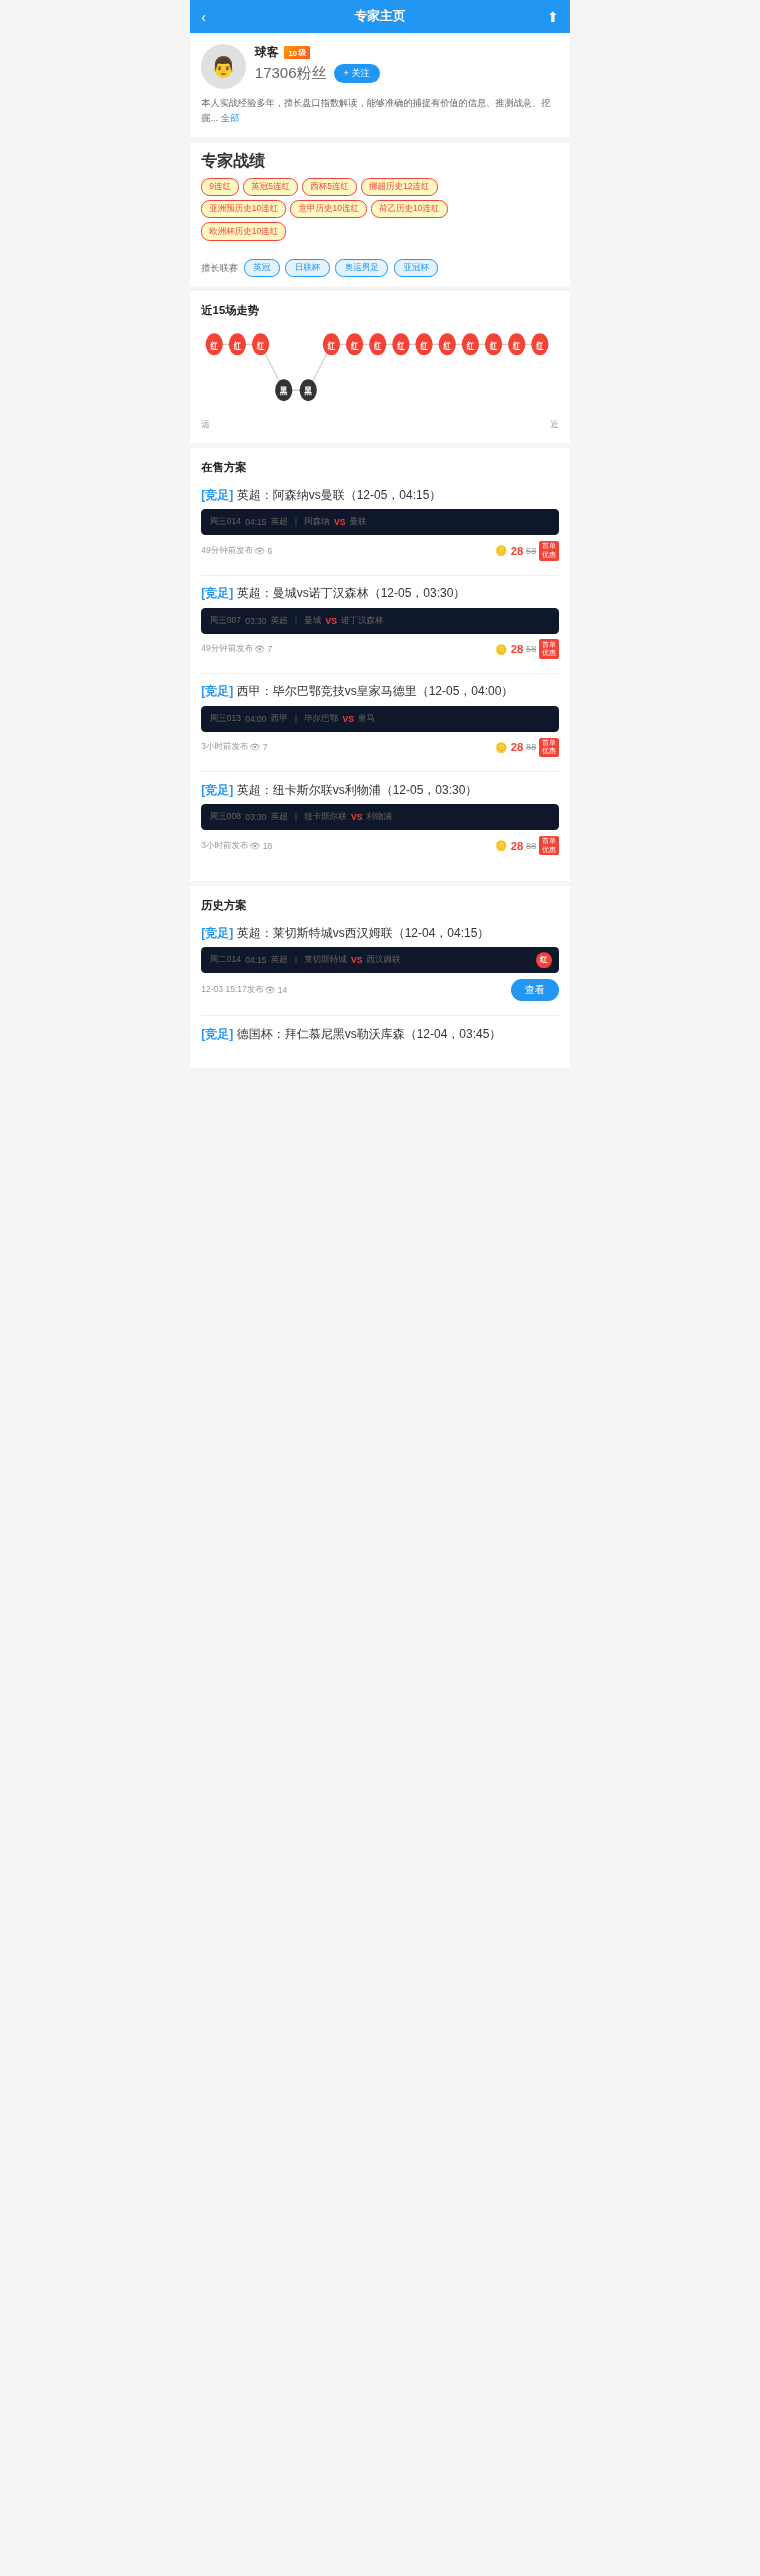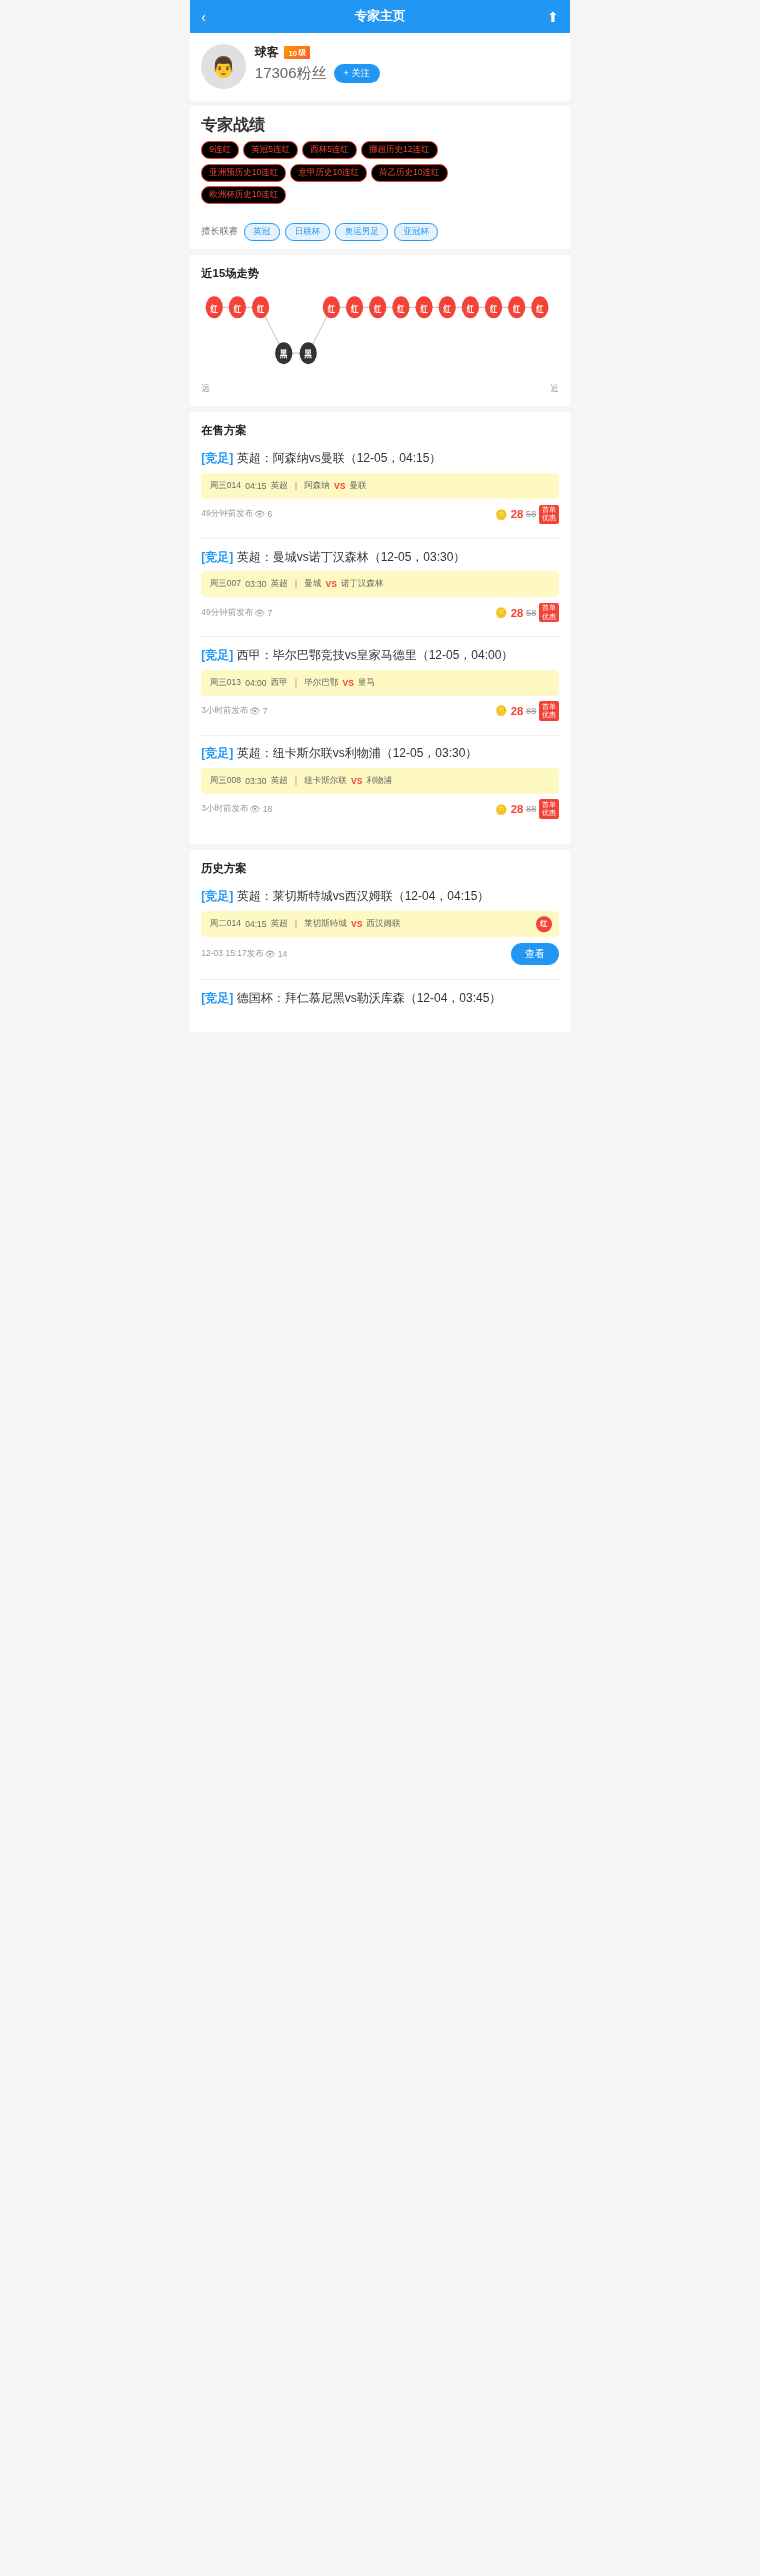--- a/index.html
+++ b/index.html
@@ -135,21 +135,21 @@
       gap: 4.2px;
       margin-bottom: 4.2px;
     }
     .tag {
       border-radius: 8.5px;
       padding: 2.1px 7px;
       font-size: 8.5px;
       white-space: nowrap;
     }
     .tag-red {
-      background: #000000;
+      background: #fef9c3;
       color: #f44336;
       border: 0.7px solid #f44336;
     }
 
     
     .specialty-section {
       background: white;
       padding: 5.6px 11.3px 8.5px;
       display: flex;
       align-items: center;
@@ -212,21 +212,21 @@
       font-size: 12px;
       color: #333;
       margin-bottom: 5.6px;
       line-height: 1.5;
     }
     .plan-tag-jingcai {
       color: #2196F3;
       font-weight: 600;
     }
     .plan-detail-box {
-      background: #fef9c3;
+      background: #0f172a;
       border-radius: 4.2px;
       padding: 7px 8.5px;
       display: flex;
       align-items: center;
       gap: 4.2px;
     }
     .plan-detail-text {
       font-size: 8.5px;
       color: #666;
     }
@@ -340,20 +340,24 @@
         <span class="badge-10">
           <span>10</span>
           <span>级</span>
         </span>
       </div>
       <div class="profile-fans-follow">
         <span class="fans-count">17306粉丝</span>
         <button class="follow-btn">+ 关注</button>
       </div>
     </div>
+  </div>
+  <div class="profile-desc">
+    <span>本人实战经验多年，擅长盘口指数解读，能够准确的捕捉有价值的信息、推测战意、挖掘...</span>
+    <span class="profile-desc-full">全部</span>
   </div>
 </div>
 
 <div class="stats-section">
   <div class="stats-title">专家战绩</div>
   <div class="tags-row">
     <span class="tag tag-red">9连红</span>
     <span class="tag tag-red">英冠5连红</span>
     <span class="tag tag-red">西杯5连红</span>
     <span class="tag tag-red">挪超历史12连红</span>

